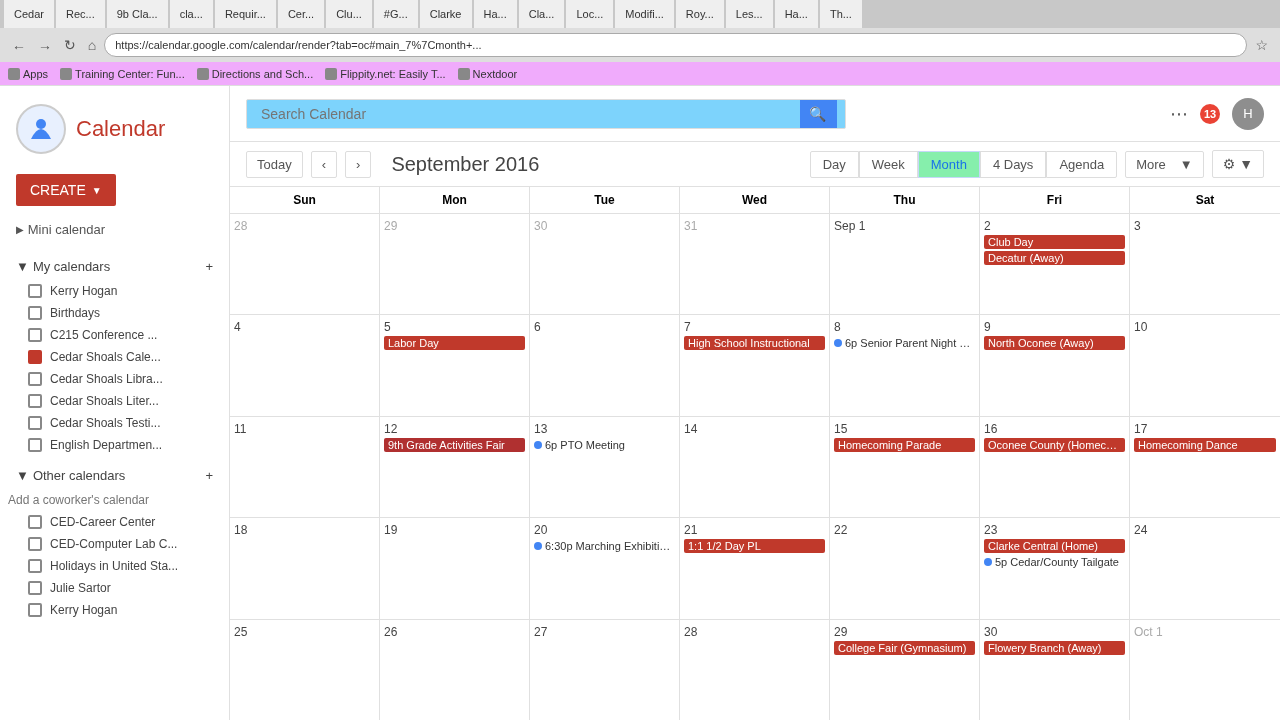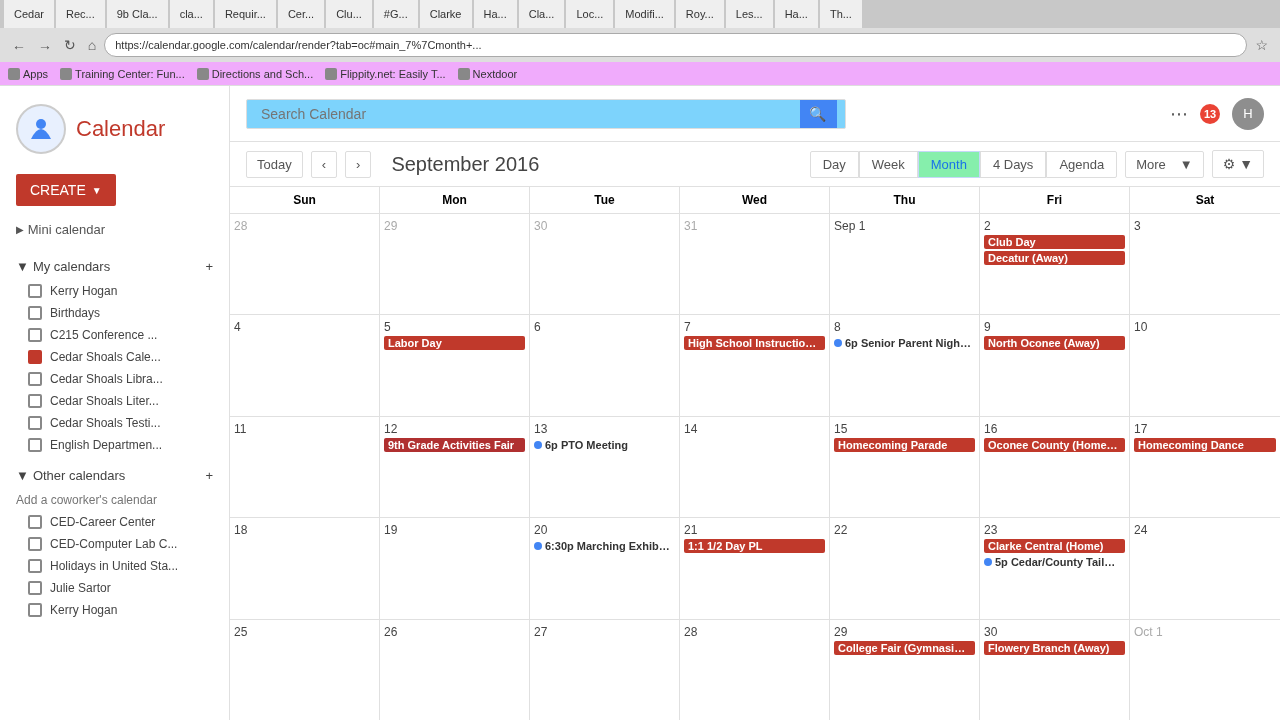--- a/index.html
+++ b/index.html
@@ -362,21 +362,20 @@
 
     .event {
       border-radius: 2px;
       padding: 1px 4px;
       font-size: 11px;
       margin-bottom: 2px;
       white-space: nowrap;
       overflow: hidden;
       text-overflow: ellipsis;
       cursor: pointer;
-      font-weight: bold;
     }
     .event.all-day-red { background: #c0392b; color: white; }
     .event.all-day-dark-red { background: #b03030; color: white; }
     .event.inline { color: #333; background: transparent; padding-left: 0; }
     .event.inline::before { content: ''; display: inline-block; width: 8px; height: 8px; border-radius: 50%; background: #4285f4; margin-right: 3px; }
   </style>
 </head>
 <body>
 
 <div class="browser-chrome">
@@ -500,21 +499,21 @@
     </div>
 
     <div class="sidebar-section">
       <div class="sidebar-section-header">
         <div class="left">
           <span>▼</span>
           <span>Other calendars</span>
         </div>
         <span>+</span>
       </div>
-      <div class="sidebar-item" style="padding-left:16px;">
+      <div class="sidebar-item" style="padding-left:8px;">
         <input style="border: none; background: transparent; font-size: 12px; color: rgb(136, 136, 136); width: 100%; outline: none;" placeholder="Add a coworker's calendar">
       </div>
       <div class="sidebar-item">
         <div class="cal-checkbox"></div>
         <span>CED-Career Center</span>
       </div>
       <div class="sidebar-item">
         <div class="cal-checkbox"></div>
         <span>CED-Computer Lab C...</span>
       </div>

